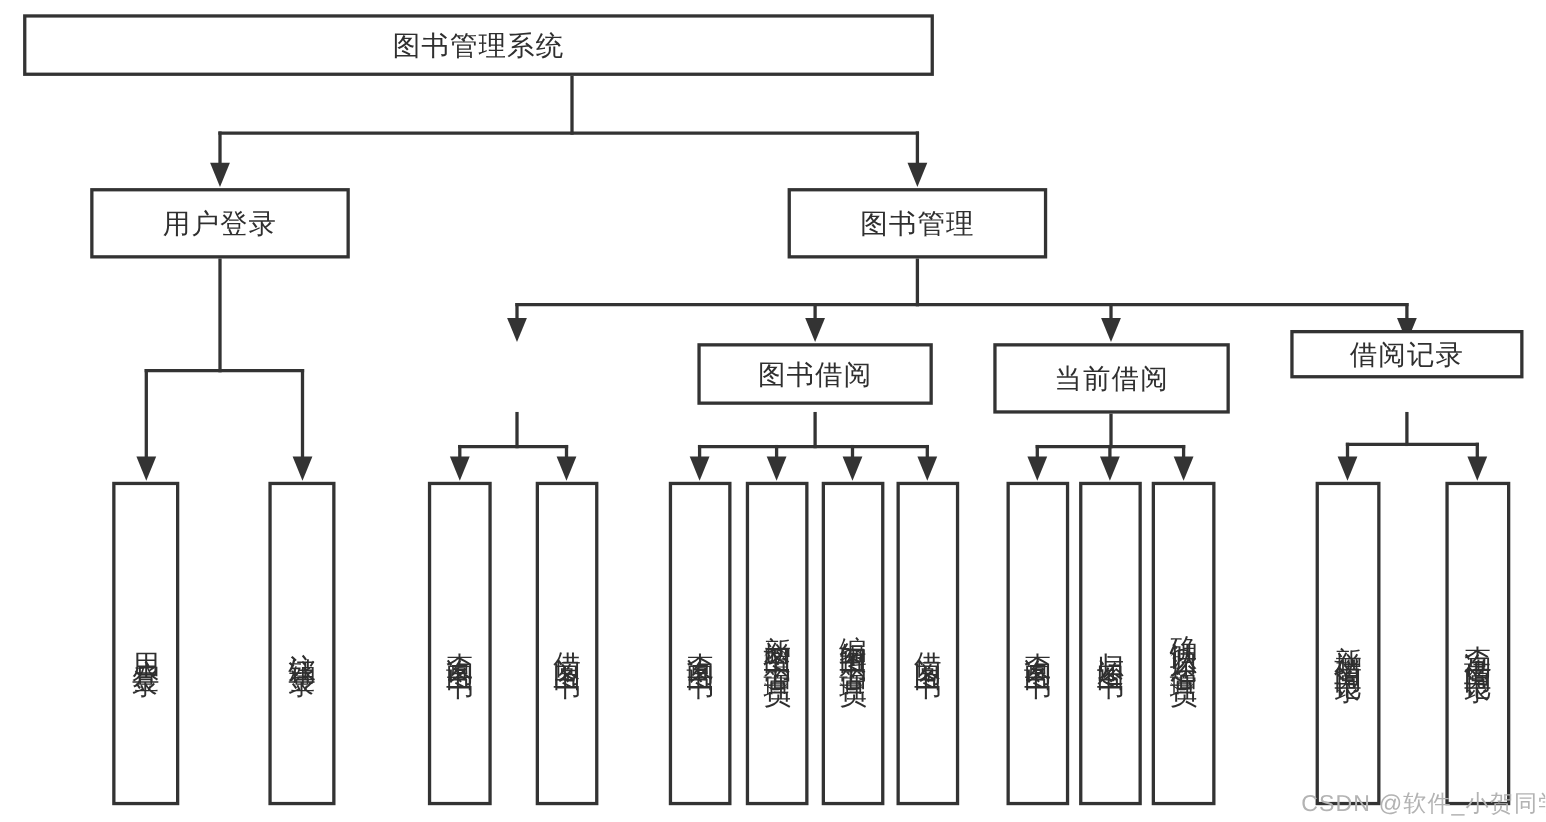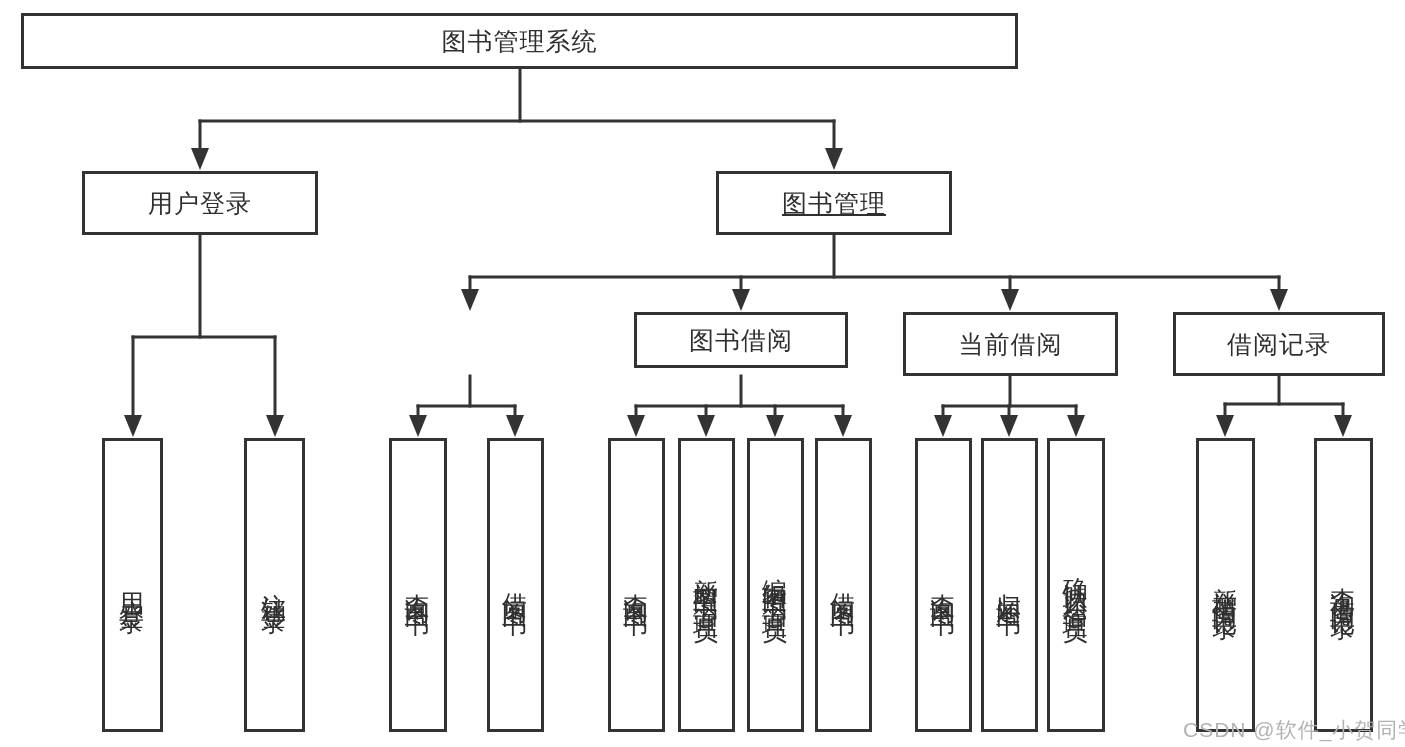--- a/index.html
+++ b/index.html
@@ -95,28 +95,28 @@
       <line x1="1076" y1="406" x2="1076" y2="419" stroke="#333333" stroke-width="3" stroke-linecap="square"></line>
       <polygon points="1067,415 1085,415 1076,437" fill="#333333"></polygon>
       <line x1="1279" y1="376" x2="1279" y2="404" stroke="#333333" stroke-width="3" stroke-linecap="square"></line>
       <line x1="1225" y1="404" x2="1343" y2="404" stroke="#333333" stroke-width="3" stroke-linecap="square"></line>
       <line x1="1225" y1="404" x2="1225" y2="419" stroke="#333333" stroke-width="3" stroke-linecap="square"></line>
       <polygon points="1216,415 1234,415 1225,437" fill="#333333"></polygon>
       <line x1="1343" y1="404" x2="1343" y2="419" stroke="#333333" stroke-width="3" stroke-linecap="square"></line>
       <polygon points="1334,415 1352,415 1343,437" fill="#333333"></polygon>
     </svg>
 
-  <div class="box" style="left:21px; top:13px; width:997px; height:56px;">图书管理系统</div>
+  <div class="box" style="left:21px; top:13px; width:828px; height:56px;">图书管理系统</div>
 
   <div class="box" style="left:82px; top:171px; width:236px; height:64px;">用户登录</div>
-  <div class="box" style="left:716px; top:171px; width:236px; height:64px;text-decoration:underline;">图书管理</div>
+  <div class="box" style="left:716px; top:171px; width:236px; height:64px;">图书管理</div>
 
   <div class="box" style="left:634px; top:312px; width:214px; height:56px;">图书借阅</div>
   <div class="box" style="left:903px; top:312px; width:215px; height:64px;">当前借阅</div>
-  <div class="box" style="left:1173px; top:312px; width:212px; height:64px;">借阅记录</div>
+  <div class="box" style="left:1173px; top:300px; width:212px; height:44px;">借阅记录</div>
 
   <div class="box v" style="left:102px; top:438px; width:61px; height:294px;">用户登录</div>
   <div class="box v" style="left:244px; top:438px; width:61px; height:294px;">注销登录</div>
 
   <div class="box v" style="left:389px; top:438px; width:58px; height:294px;">查询图书</div>
   <div class="box v" style="left:487px; top:438px; width:57px; height:294px;">借阅图书</div>
 
   <div class="box v" style="left:608px; top:438px; width:57px; height:294px;">查询图书</div>
   <div class="box v" style="left:678px; top:438px; width:57px; height:294px;">新增图书（管理员）</div>
   <div class="box v" style="left:747px; top:438px; width:57px; height:294px;">编辑图书（管理员）</div>

